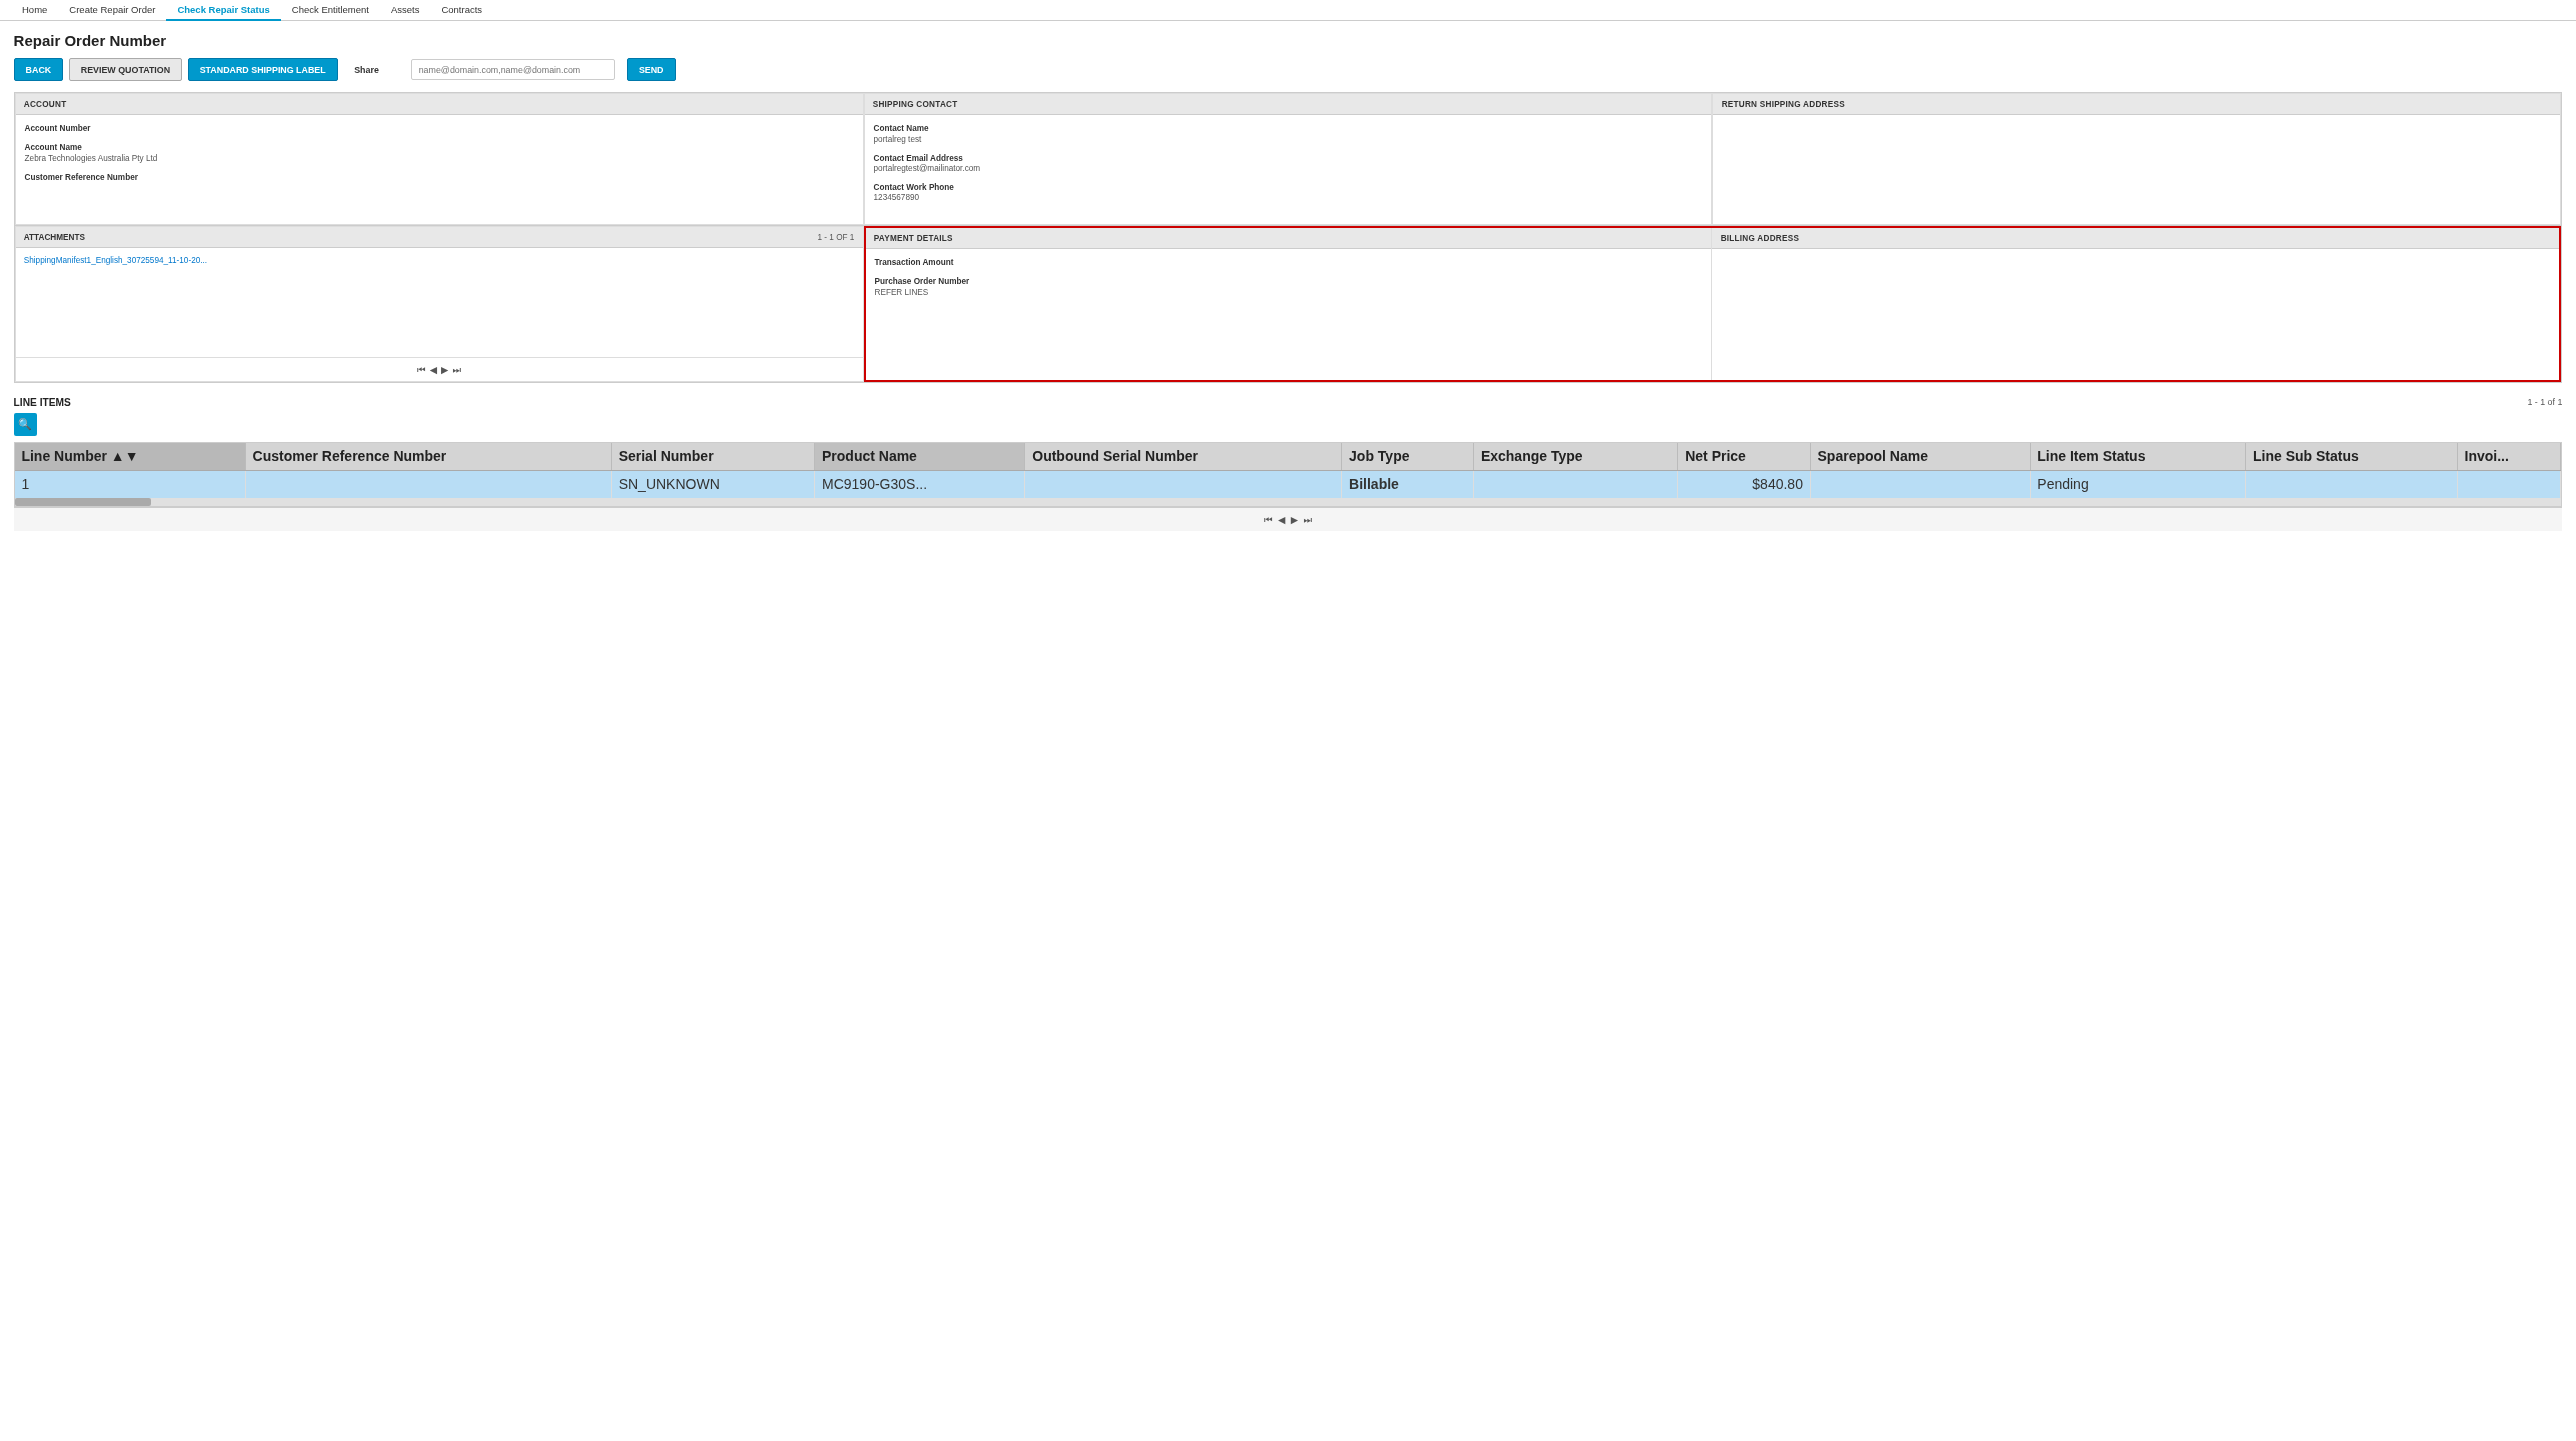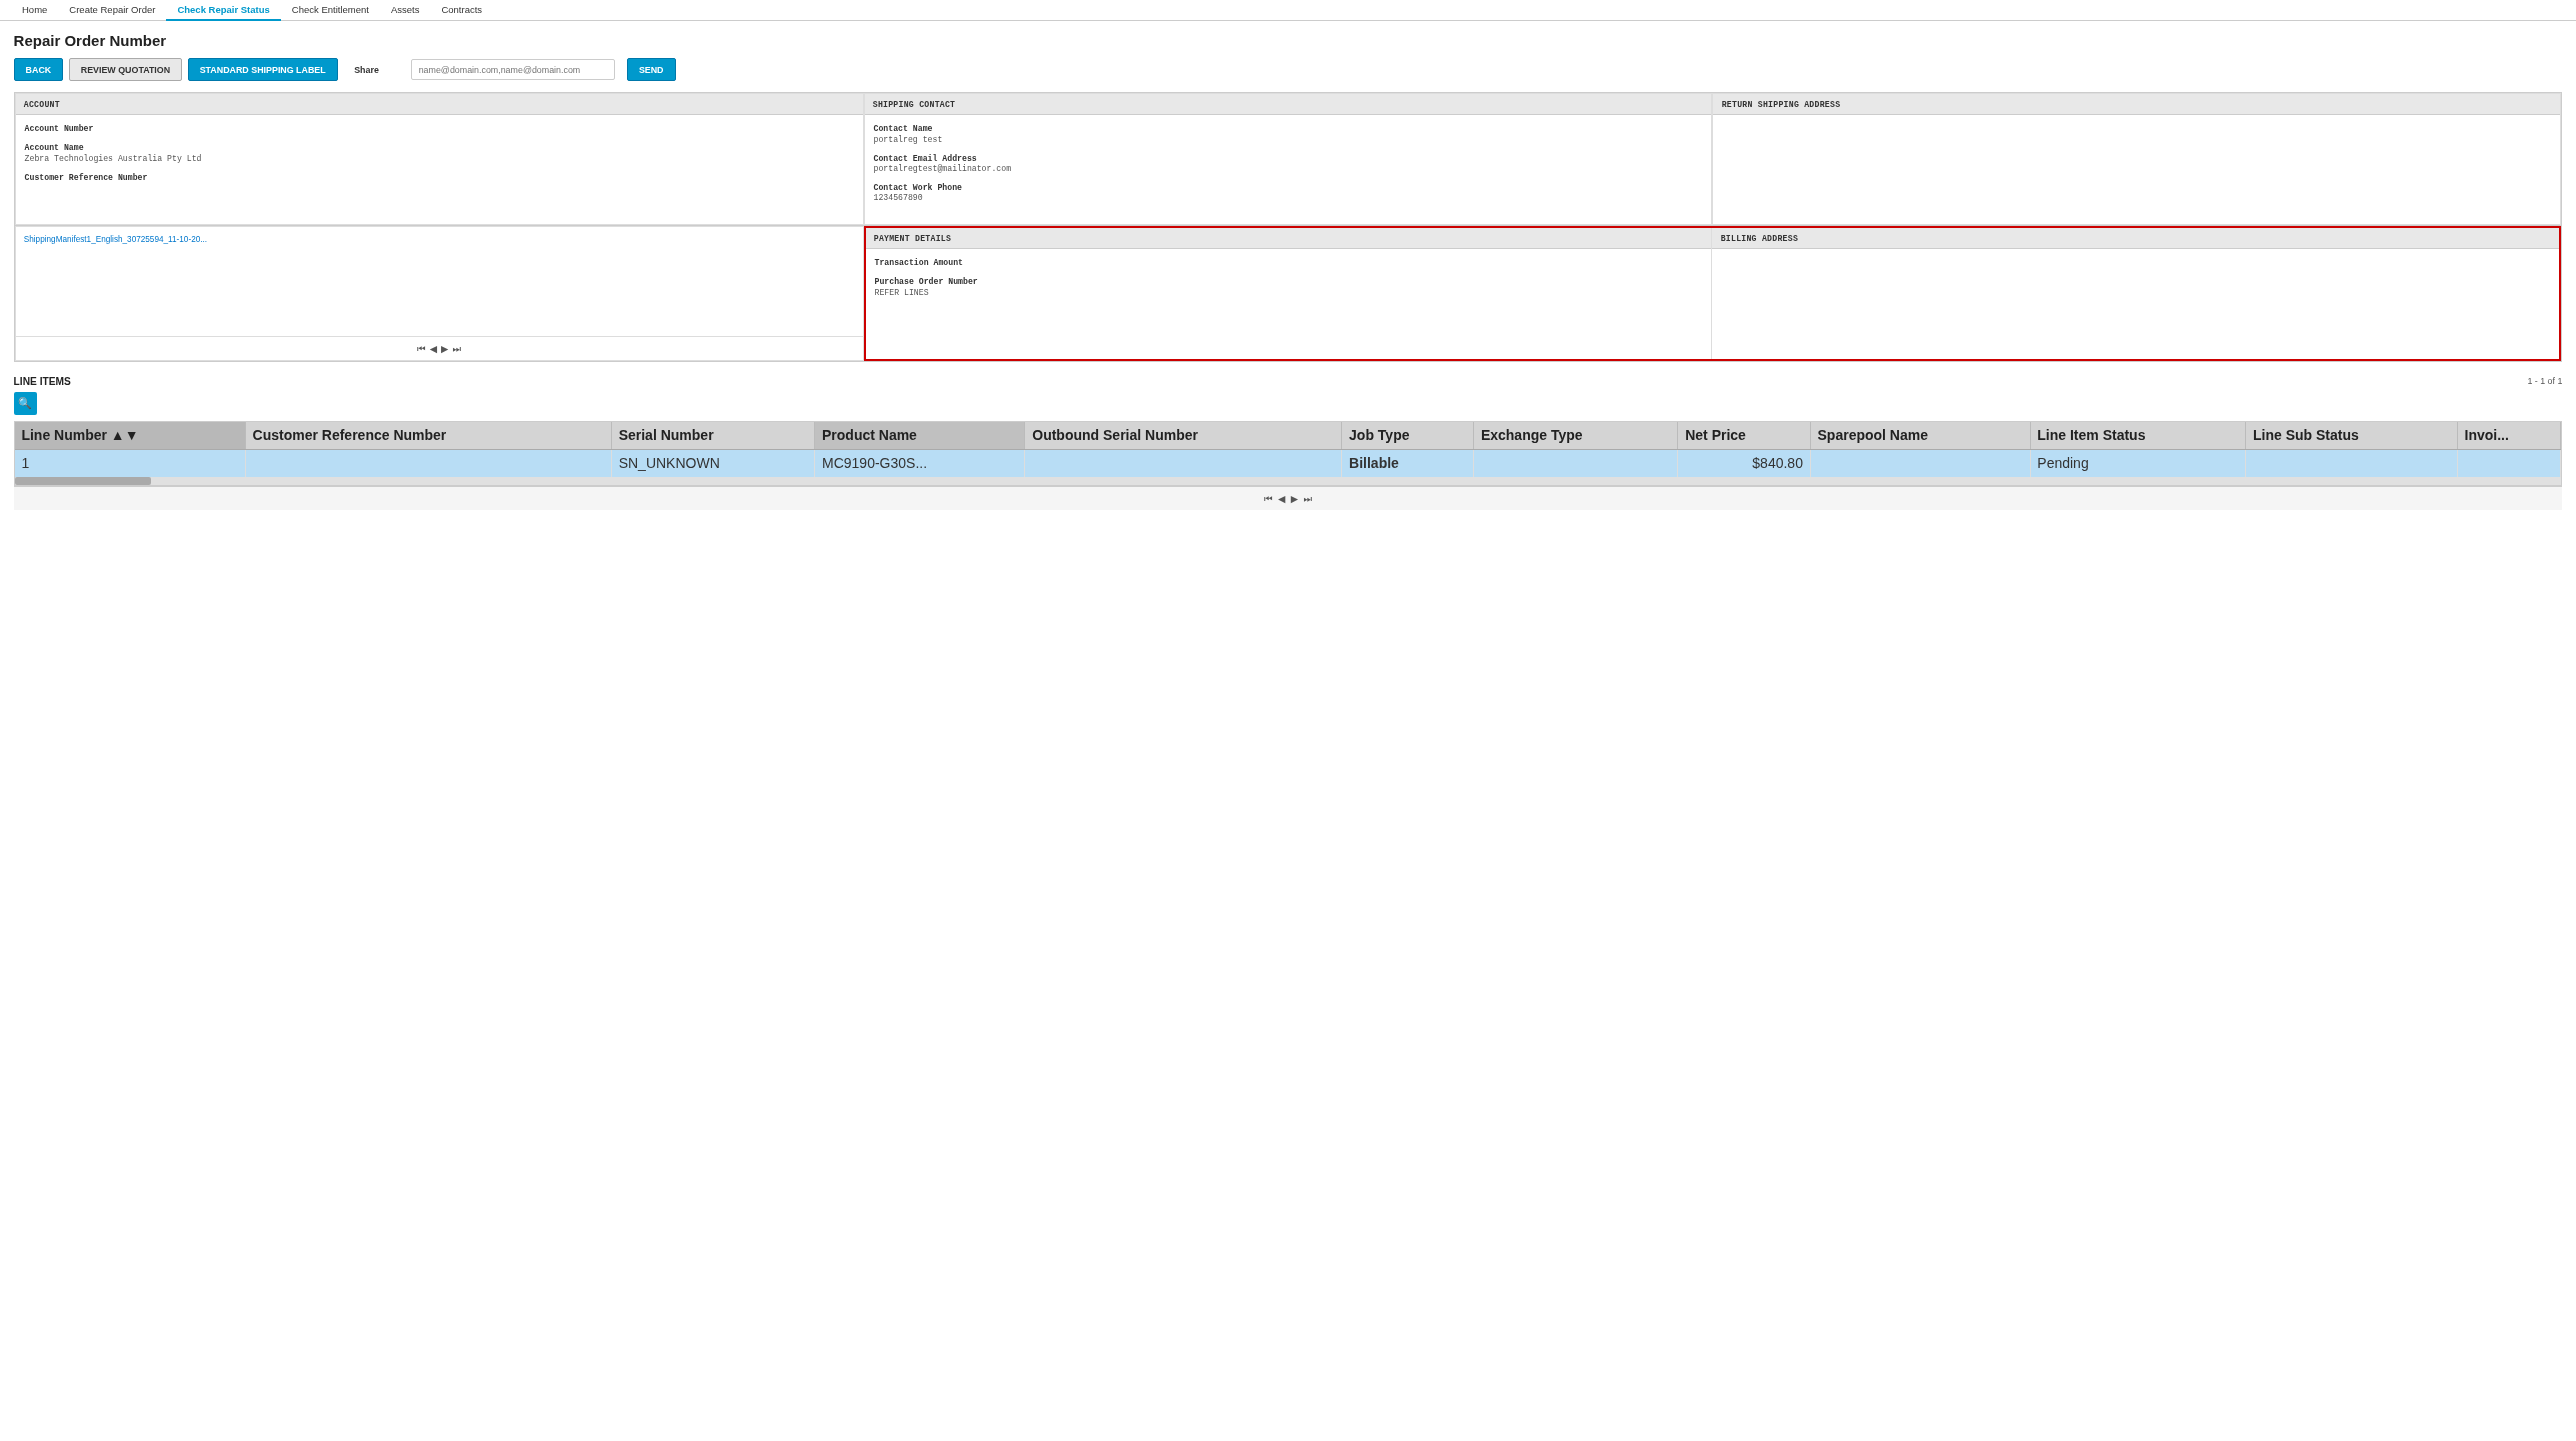--- a/index.html
+++ b/index.html
@@ -96,21 +96,20 @@
       display: grid;
       grid-template-columns: 1fr 1fr 1fr;
       gap: 0;
       border: 0.7px solid #ccc;
       margin-bottom: 0;
     }
 
     .section-box {
       border: 0.7px solid #ddd;
       background: #fff;
-      font-family: Liberation Mono, monospace;
     }
     .section-header {
       background: #e8e8e8;
       padding: 5.5px 8.2px;
       font-weight: bold;
       font-size: 8.2px;
       color: #333;
       text-transform: uppercase;
       letter-spacing: 0.03em;
       border-bottom: 0.7px solid #ccc;
@@ -347,20 +346,24 @@
 
     <div class="section-box">
       <div class="section-header">RETURN SHIPPING ADDRESS</div>
       <div class="section-body"></div>
     </div>
   </div>
 
   <div class="sections-bottom">
 
     <div class="attachments-box">
+      <div class="attachments-header">
+        <span>ATTACHMENTS</span>
+        <span class="attachments-count">1 - 1 of 1</span>
+      </div>
       <div class="attachments-body" id="attachments-list">
           <a class="attachment-link">ShippingManifest1_English_30725594_11-10-20...</a>
         </div>
       <div class="pagination-controls">
         <span>⏮</span>
         <span>◀</span>
         <span>▶</span>
         <span>⏭</span>
       </div>
     </div>

